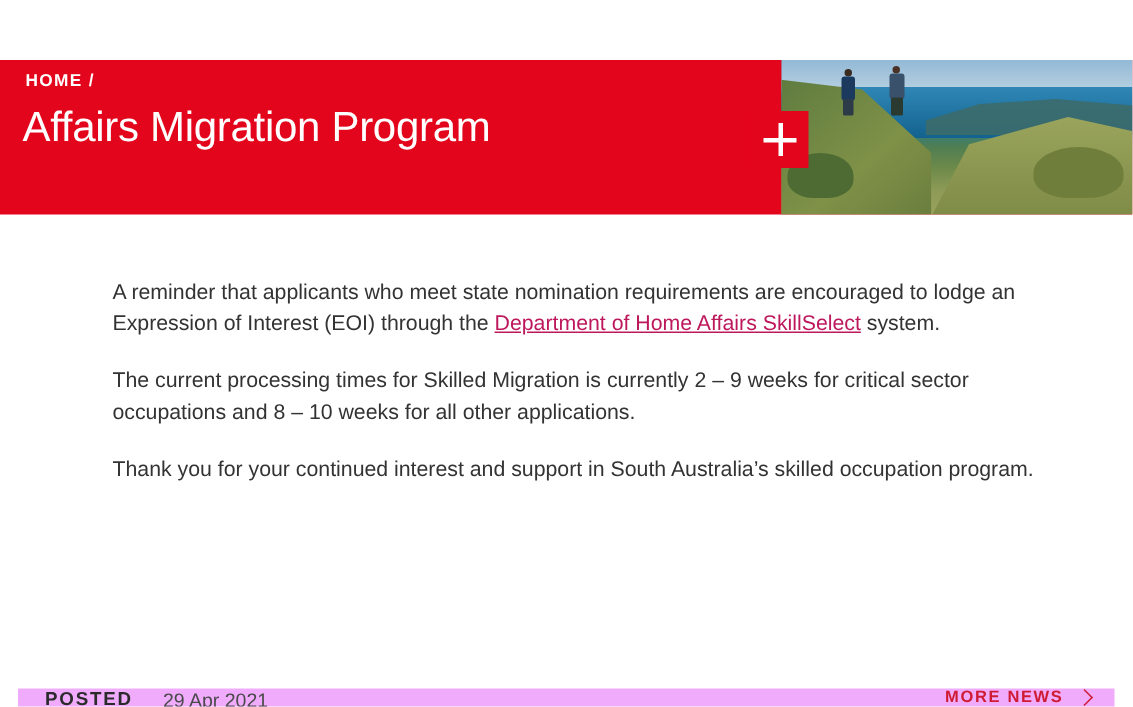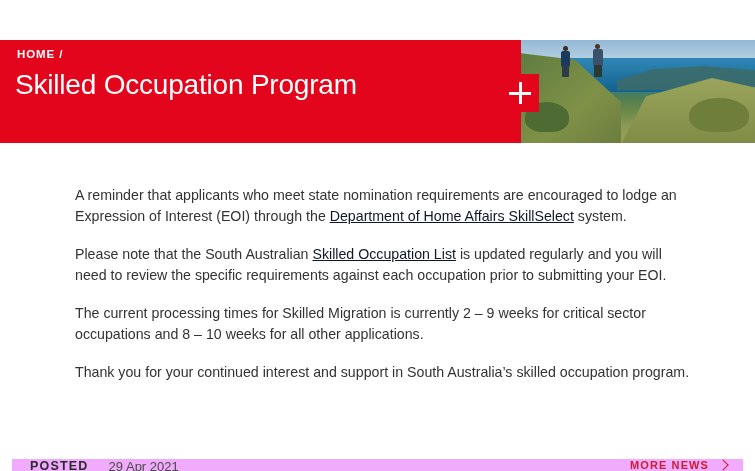--- a/index.html
+++ b/index.html
@@ -167,21 +167,21 @@
     font-size: 14.2px;
     line-height: 20.5px;
   }
   .article p {
     margin: 0 0 18px 0;
   }
   .article p:last-child {
     margin-bottom: 0;
   }
   .article a {
-    color: #0f172a;
+    color: #be185d;
     text-decoration: underline;
   }
 
   
   .footer {
     position: absolute;
     left: 12px;
     top: 419px;
     width: 731px;
     height: 48px;
@@ -247,29 +247,28 @@
       </div>
       <div class="person-b">
         <div class="head"></div>
         <div class="body"></div>
         <div class="legs"></div>
       </div>
     </div>
 
     <div class="hero-text">
       <div class="breadcrumb">HOME /</div>
-      <h1 class="hero-title">Skilled Occupation Program</h1>
+      <h1 class="hero-title">Affairs Migration Program</h1>
     </div>
 
     <div class="plus-badge"></div>
   </div>
 
   <div class="article">
       <p>A reminder that applicants who meet state nomination requirements are encouraged to lodge an Expression of Interest (EOI) through the <a href="#">Department of Home Affairs SkillSelect</a> system.</p>
-      <p>Please note that the South Australian <a href="#">Skilled Occupation List</a>  is updated regularly and you will need to review the specific requirements against each occupation prior to submitting your EOI.</p>
       <p>The current processing times for Skilled Migration is currently 2 – 9 weeks for critical sector occupations and 8 – 10 weeks for all other applications.</p>
       <p>Thank you for your continued interest and support in South Australia’s skilled occupation program.</p>
     </div>
 
   <div class="footer">
     <span class="posted-label">POSTED</span>
     <span class="posted-date">29 Apr 2021</span>
     <a class="more-news" href="#">
       <span>MORE NEWS</span>
       <span class="chev"></span>

